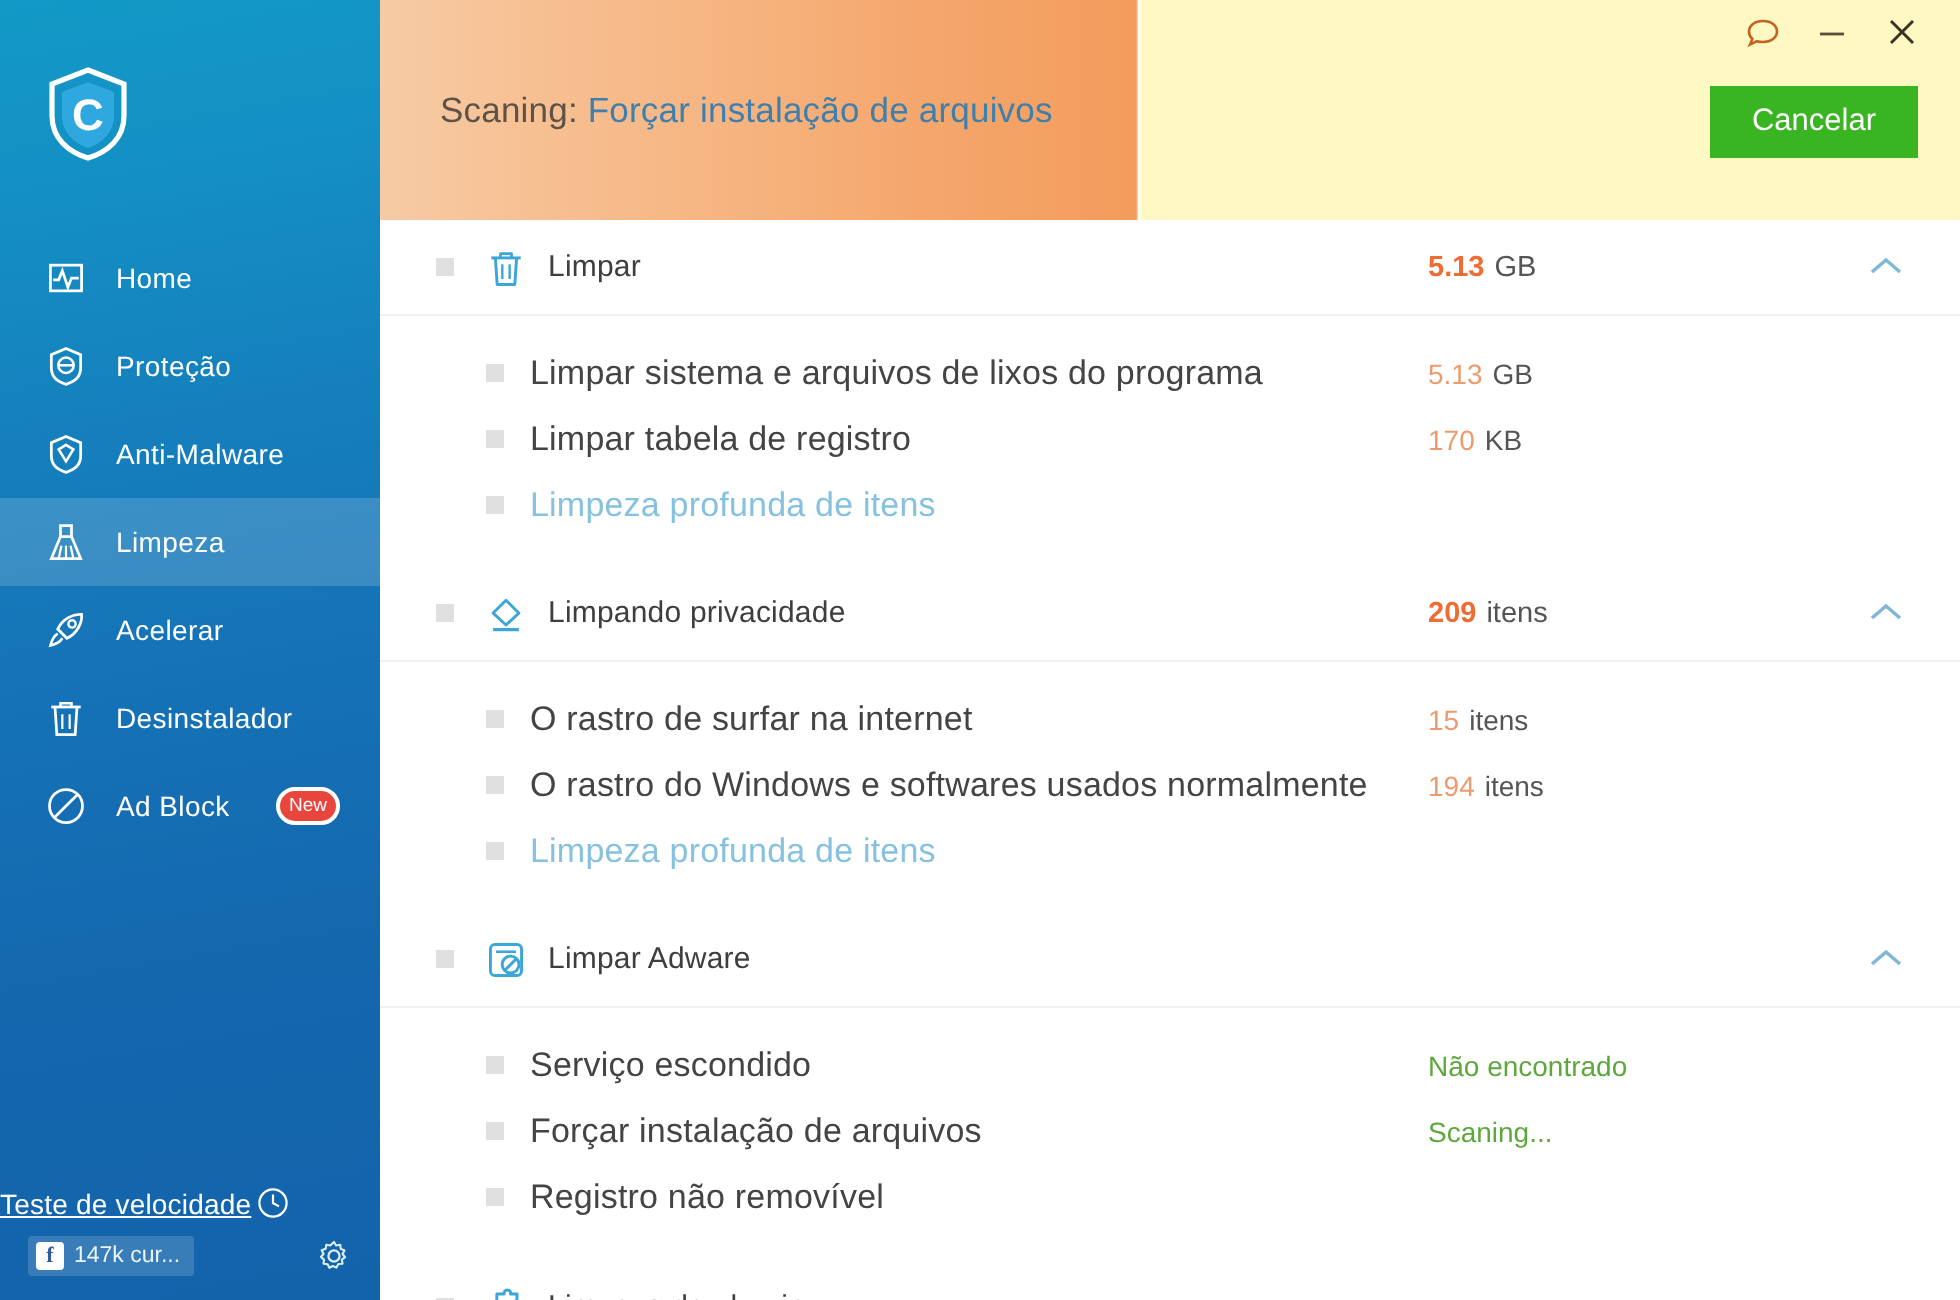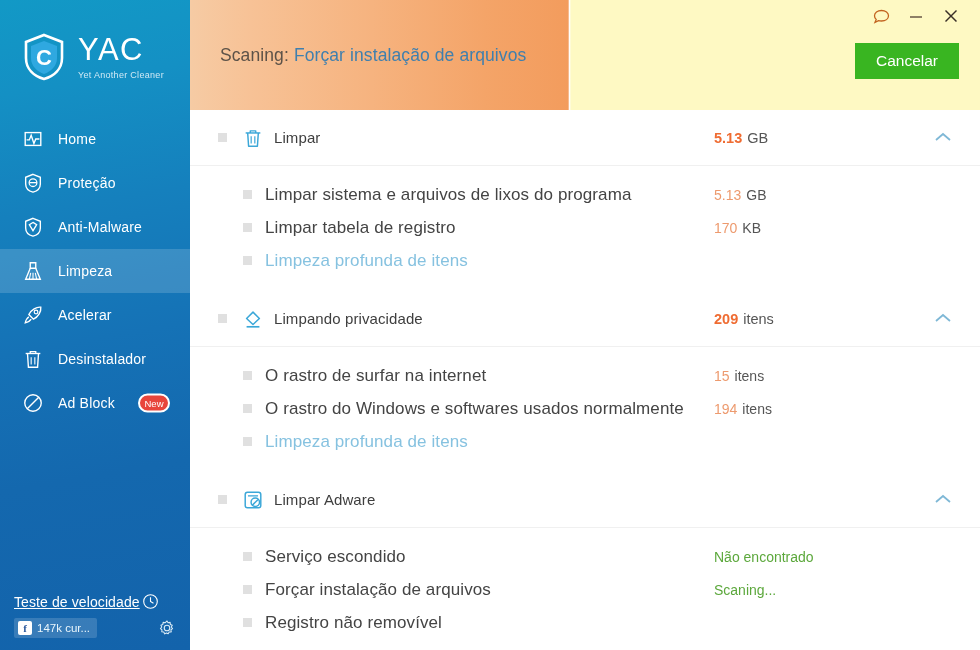--- a/index.html
+++ b/index.html
@@ -44,21 +44,21 @@
   .badge-new {
     position: absolute; left: 138px; top: 50%; transform: translateY(-50%);
     width: 32px; height: 19px; border-radius: 10px;
     background: #e8453c; border: 2px solid #fff;
     display: flex; align-items: center; justify-content: center;
     font-size: 9.5px; color: #fff; font-weight: normal;
   }
 
   .sidebar-bottom { position: absolute; left: 0; bottom: 12px; width: 190px; }
   .speedtest {
-    display: flex; align-items: center; padding-left: 14px; gap: 2px;
+    display: flex; align-items: center; gap: 2px;
     cursor: pointer;
   }
   .speedtest-label {
     font-size: 14px; color: #fff; text-decoration: underline;
     letter-spacing: .1px;
   }
   .clock-ico { width: 17px; height: 17px; flex: 0 0 17px; }
   .social-row {
     display: flex; align-items: center; justify-content: space-between;
     padding: 8px 14px 0 14px;
@@ -109,21 +109,21 @@
   .cancel-btn {
     position: absolute; right: 21px; top: 43px;
     width: 104px; height: 36px; background: #39b521;
     color: #fff; font-size: 15.5px; border: none; cursor: pointer;
     font-family: "Liberation Sans", sans-serif;
   }
 
   
   .list { position: relative; }
   .grp-head {
-    height: 56px; display: flex; align-items: center;
+    height: 48px; display: flex; align-items: center;
     position: relative; border-bottom: 1px solid #f0f0f0;
     cursor: pointer;
   }
   .grp-head.last { border-bottom: none; }
   .chk {
     width: 9px; height: 9px; background: #e0e0e0;
     flex: 0 0 9px; cursor: pointer;
   }
   .grp-chk-wrap { padding-left: 28px; display: flex; align-items: center; }
   .grp-ico { width: 22px; height: 22px; flex: 0 0 22px; margin-left: 15px; }
@@ -157,24 +157,20 @@
 <div class="app">
 
   <div class="sidebar">
 
     <div class="logo-wrap">
       <svg class="logo-shield" viewBox="0 0 44 48">
         <path d="M22 2 L40 9 V25 C40 36 32 43 22 46 C12 43 4 36 4 25 V9 Z" fill="none" stroke="#ffffff" stroke-width="2.6"></path>
         <path d="M22 8 L35 13 V25 C35 33 29 38.5 22 41 C15 38.5 9 33 9 25 V13 Z" fill="#2fa8e0"></path>
         <text x="22" y="32" font-size="22" font-weight="bold" fill="#ffffff" text-anchor="middle" font-family="Liberation Sans, sans-serif">C</text>
       </svg>
-      <div class="logo-text">
-        <div class="logo-title">YAC</div>
-        <div class="logo-sub">Yet Another Cleaner</div>
-      </div>
     </div>
 
     <div class="nav">
 
       <div class="nav-item">
         <svg class="nav-ico" viewBox="0 0 24 24">
           <rect x="3.5" y="5" width="17" height="14" fill="none" stroke="#fff" stroke-width="1.5"></rect>
           <polyline points="5,13 8,13 10,8 13,17 15,12 19,12" fill="none" stroke="#fff" stroke-width="1.5"></polyline>
         </svg>
         <span class="nav-label">Home</span>

